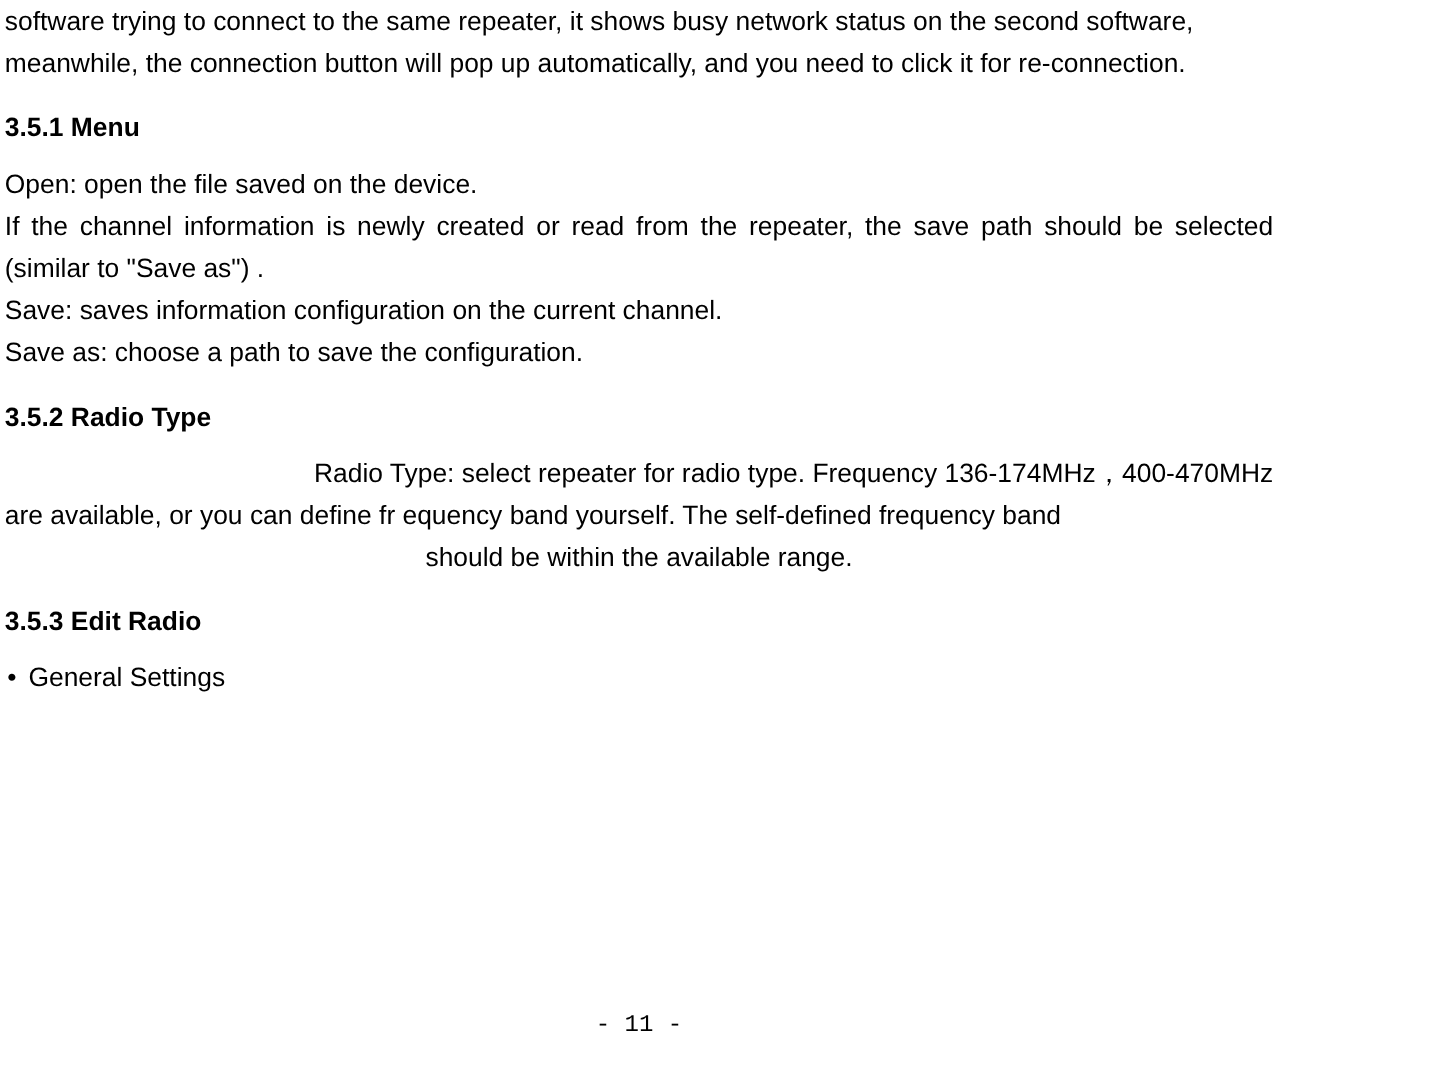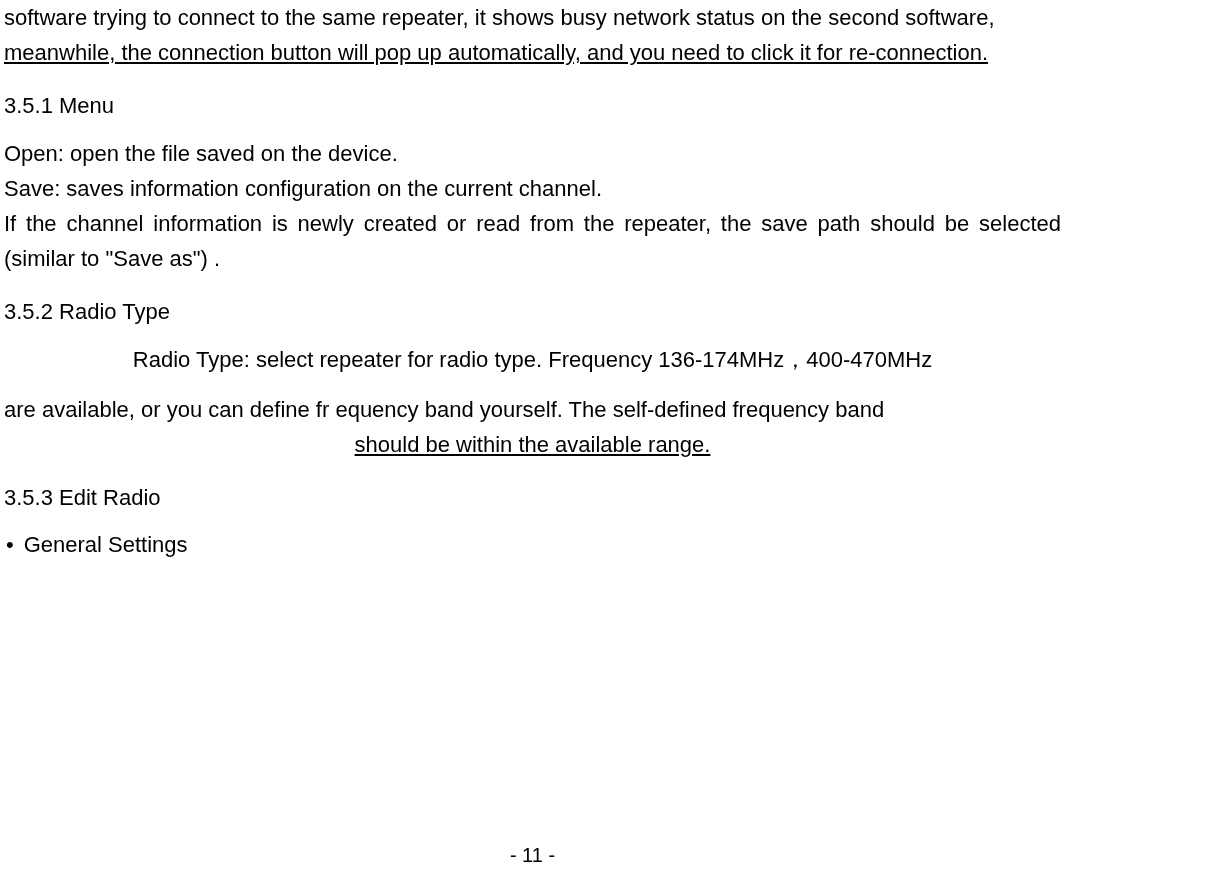--- a/index.html
+++ b/index.html
@@ -16,66 +16,67 @@
     padding: 0 4px 0 4px;
     font-family: Arial, Helvetica, sans-serif;
     color: #000000;
     font-size: 22px;
     line-height: 1.6;
     position: relative;
   }
   .para {
     margin: 0 0 14px 0;
     text-align: justify;
-    text-decoration: underline;
   }
   .para-tight {
     margin: 0;
     text-align: justify;
   }
   .heading {
-    font-weight: normal;
+    font-weight: bold;
     font-size: 22px;
     margin: 18px 0 12px 0;
   }
   .bullet-row {
     display: flex;
     align-items: flex-start;
     margin: 0 0 2px 0;
   }
   .bullet-dot {
     font-size: 22px;
     line-height: 1.6;
     padding: 0 10px 0 2px;
   }
   .footer {
     position: absolute;
     bottom: 18px;
     left: 0;
     width: 100%;
     text-align: center;
     font-size: 20px;
+    font-family: Liberation Mono, monospace;
   }
 </style>
 </head>
 <body>
 
 <div class="page">
 
   <p class="para-tight">software trying to connect to the same repeater, it shows busy network status on the second software,</p>
   <p class="para">meanwhile, the connection button will pop up automatically, and you need to click it for re-connection.</p>
 
   <div class="heading">3.5.1 Menu</div>
   <p class="para-tight">Open: open the file saved on the device.</p>
+  <p class="para-tight">If the channel information is newly created or read from the repeater, the save path should be selected (similar to "Save as") .</p>
   <p class="para-tight">Save: saves information configuration on the current channel.</p>
-  <p class="para-tight">If the channel information is newly created or read from the repeater, the save path should be selected (similar to "Save as") .</p>
+  <p class="para-tight">Save as: choose a path to save the configuration.</p>
 
   <div class="heading">3.5.2 Radio Type</div>
-  <p class="para-tight" style="text-align:center;">Radio Type: select repeater for radio type. Frequency 136-174MHz，400-470MHz</p>
-  <p class="para-tight" style="text-align:left;margin-top:15px;"> are available, or you can define fr equency band yourself. The self-defined frequency band</p>
+  <p class="para-tight" style="text-align:right;">Radio Type: select repeater for radio type. Frequency 136-174MHz，400-470MHz</p>
+  <p class="para-tight" style="text-align:left;"> are available, or you can define fr equency band yourself. The self-defined frequency band</p>
   <p class="para" style="text-align:center;">should be within the available range.</p>
 
   <div class="heading">3.5.3 Edit Radio</div>
   <div class="bullet-row">
     <span class="bullet-dot">•</span>
     <span>General Settings</span>
   </div>
 
   <div class="footer">- 11 -</div>
 </div>

